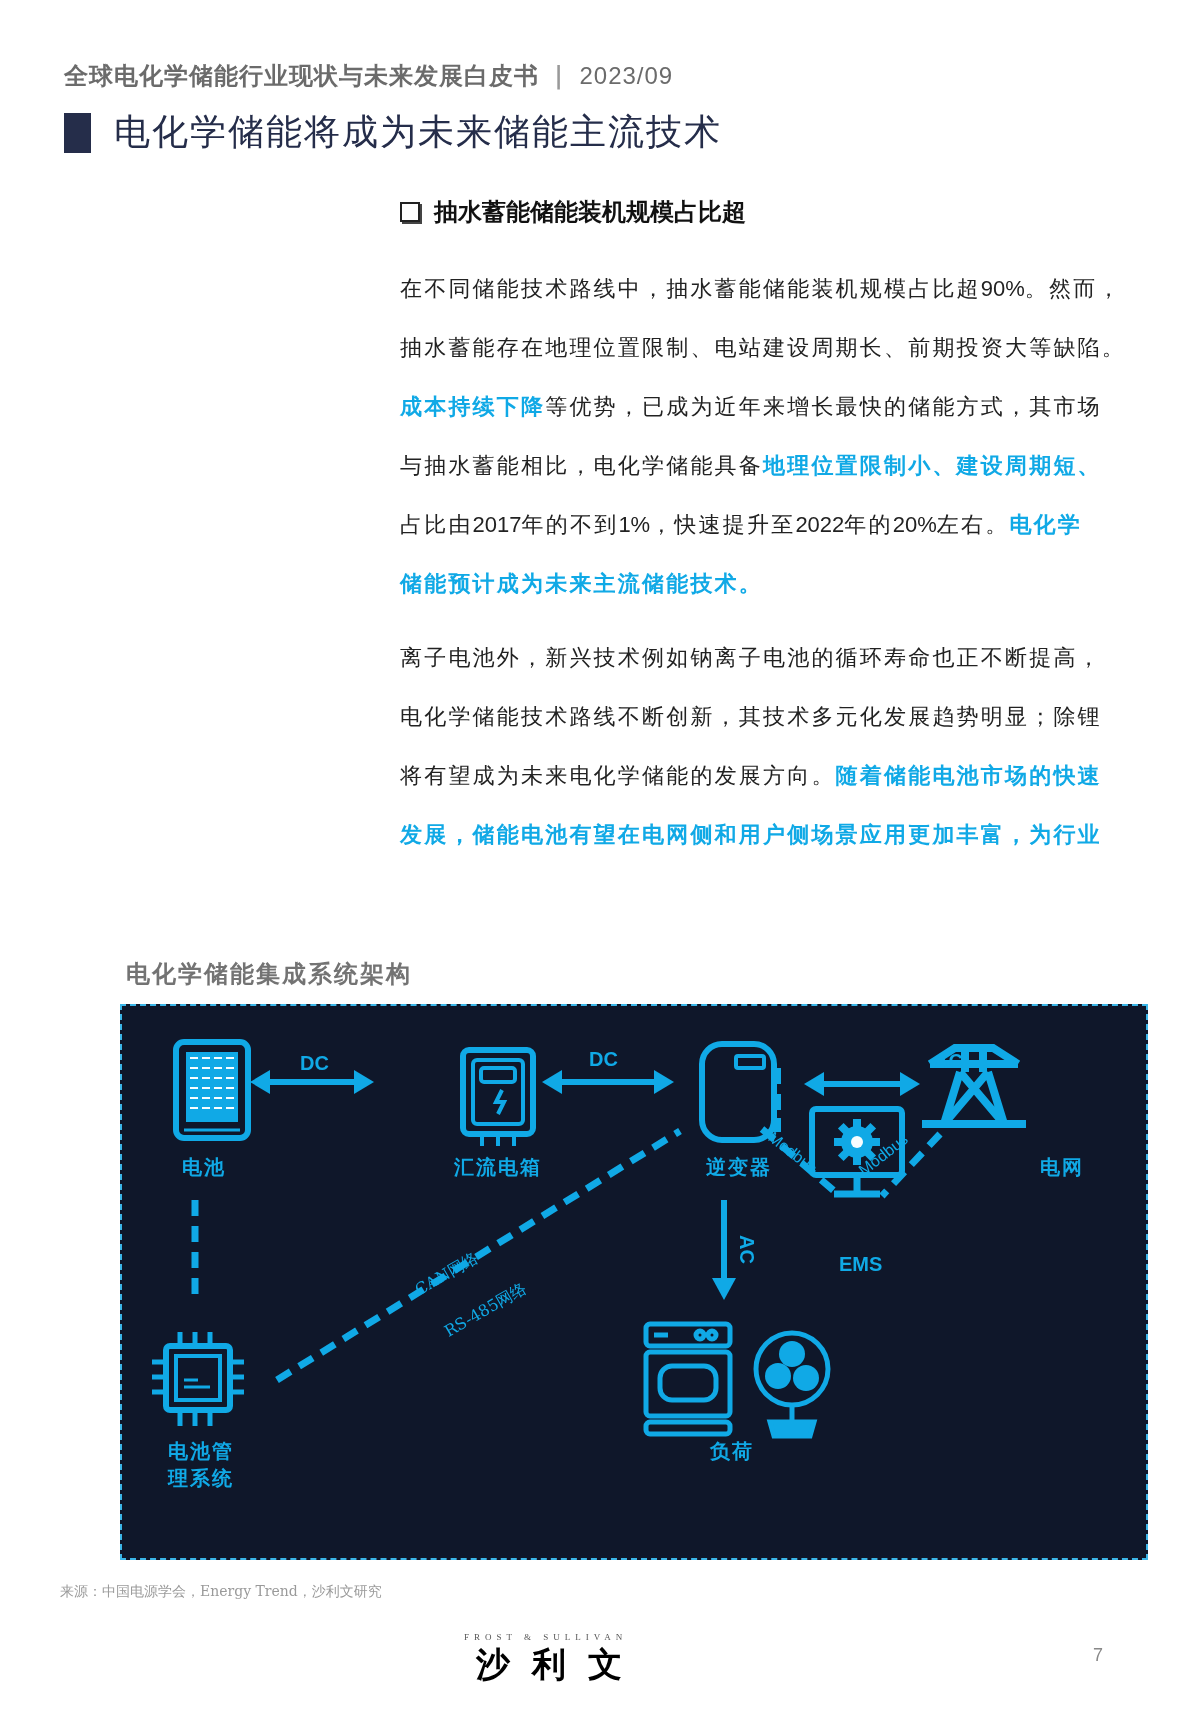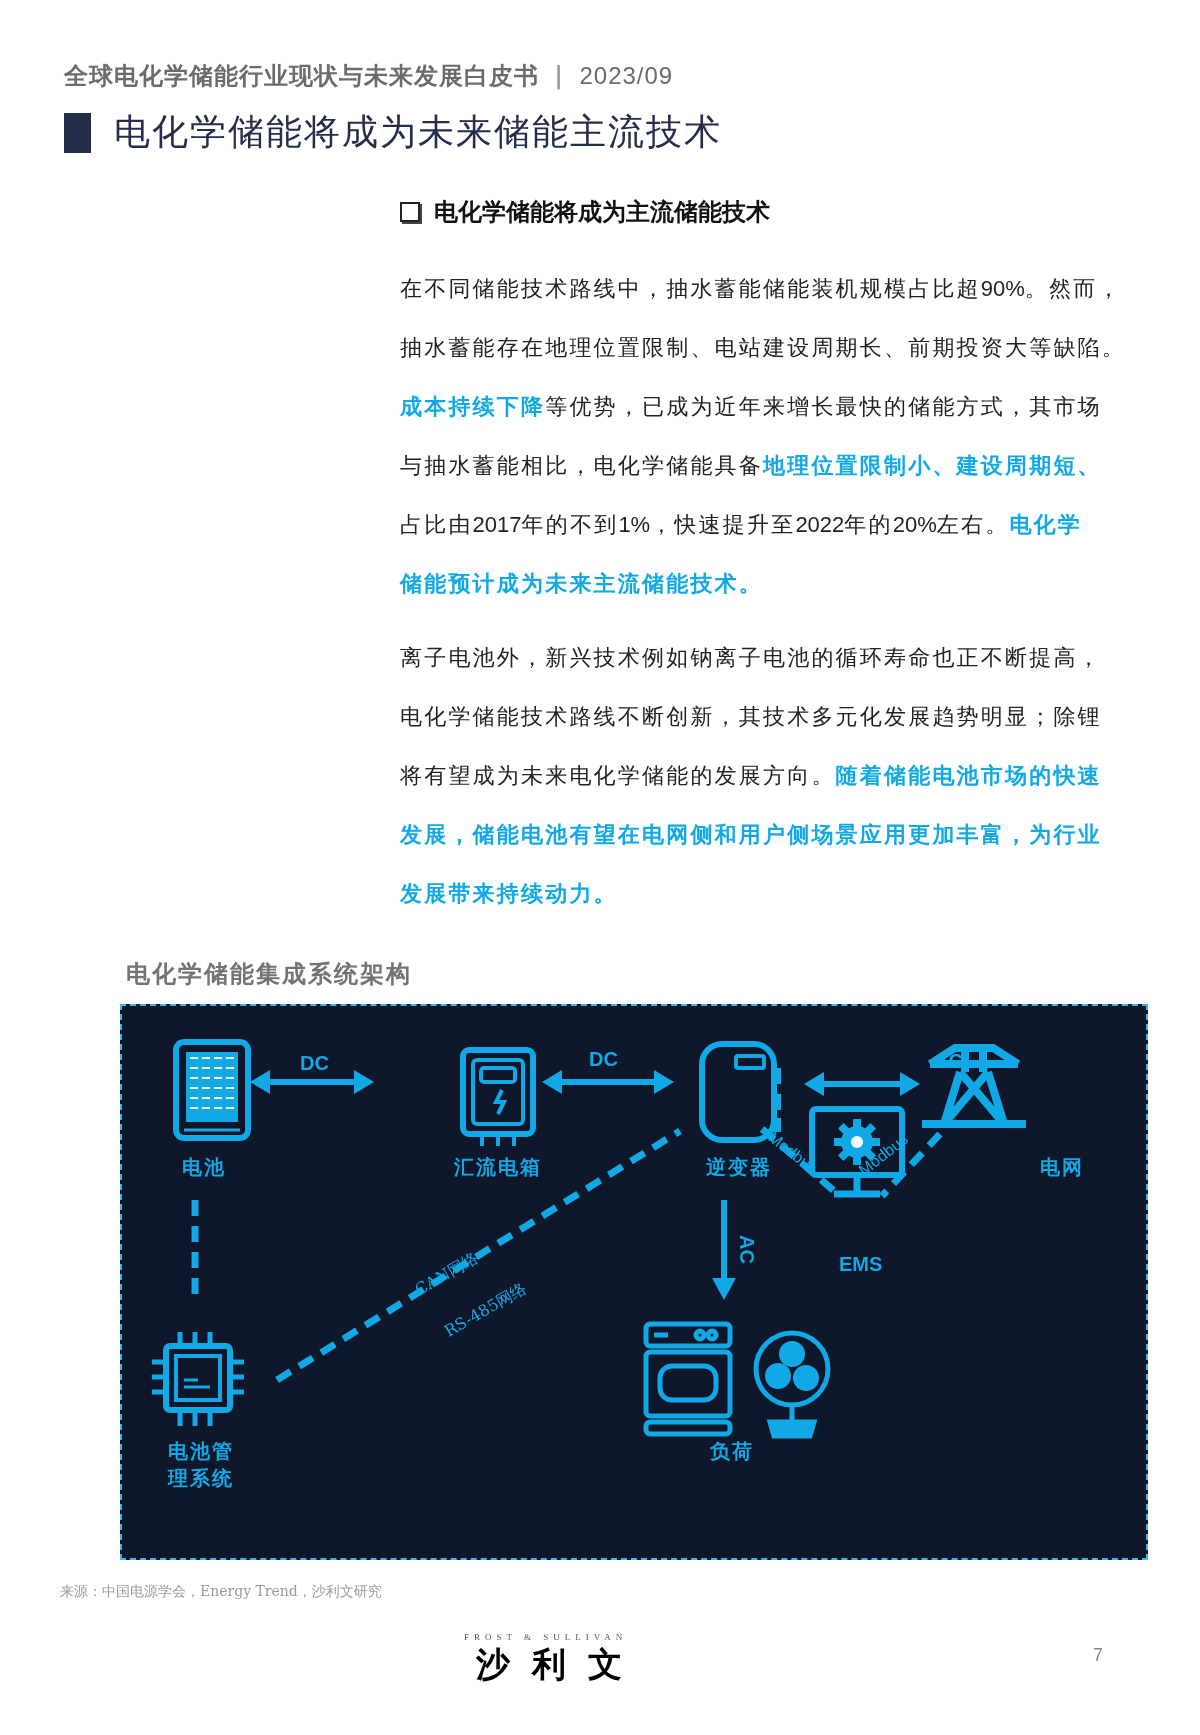--- a/index.html
+++ b/index.html
@@ -31,37 +31,36 @@
   <span>全球电化学储能行业现状与未来发展白皮书</span>
   <span style="color:#999;margin:0 6px;">|</span>
   <span class="date">2023/09</span>
 </div>
 
 <div class="abs title-bar"></div>
 <div class="abs title">电化学储能将成为未来储能主流技术</div>
 
 <div class="abs sec-head">
   <span class="sec-box"></span>
-  <span>电化学储能将成为主流储能技术</span>
+  <span>抽水蓄能储能装机规模占比超</span>
 </div>
 
 <div class="abs para" id="p1" style="top:259px;">
     <div style="white-space: nowrap;"><span>在不同储能技术路线中，抽水蓄能储能装机规模占比超</span><span class="num">90%</span><span>。然而，</span></div>
     <div style="white-space: nowrap;"><span>抽水蓄能存在地理位置限制、电站建设周期长、前期投资大等缺陷。</span></div>
     <div style="white-space: nowrap;"><span class="hl">成本持续下降</span><span>等优势，已成为近年来增长最快的储能方式，其市场</span></div>
     <div style="white-space: nowrap;"><span>与抽水蓄能相比，电化学储能具备</span><span class="hl">地理位置限制小、建设周期短、</span></div>
     <div style="white-space: nowrap;"><span>占比由</span><span class="num">2017</span><span>年的不到</span><span class="num">1%</span><span>，快速提升至</span><span class="num">2022</span><span>年的</span><span class="num">20%</span><span>左右。</span><span class="hl">电化学</span></div>
     <div style="white-space: nowrap;"><span class="hl">储能预计成为未来主流储能技术。</span></div>
   </div>
 <div class="abs para" id="p2" style="top:628px;">
     <div style="white-space: nowrap;"><span>离子电池外，新兴技术例如钠离子电池的循环寿命也正不断提高，</span></div>
     <div style="white-space: nowrap;"><span>电化学储能技术路线不断创新，其技术多元化发展趋势明显；除锂</span></div>
     <div style="white-space: nowrap;"><span>将有望成为未来电化学储能的发展方向。</span><span class="hl">随着储能电池市场的快速</span></div>
     <div style="white-space: nowrap;"><span class="hl">发展，储能电池有望在电网侧和用户侧场景应用更加丰富，为行业</span></div>
-    <div style="white-space: nowrap;"><span class="hl">发展带来持续动力。</span></div>
   </div>
 
 <div class="abs diag-title">电化学储能集成系统架构</div>
 
 <div class="abs diag">
   <svg width="1028" height="556" viewBox="0 0 1028 556">
     <g fill="none" stroke="#10a9e6" stroke-width="6" stroke-linecap="butt">
 
       <g>
         <rect x="54" y="36" width="72" height="96" rx="8"></rect>

